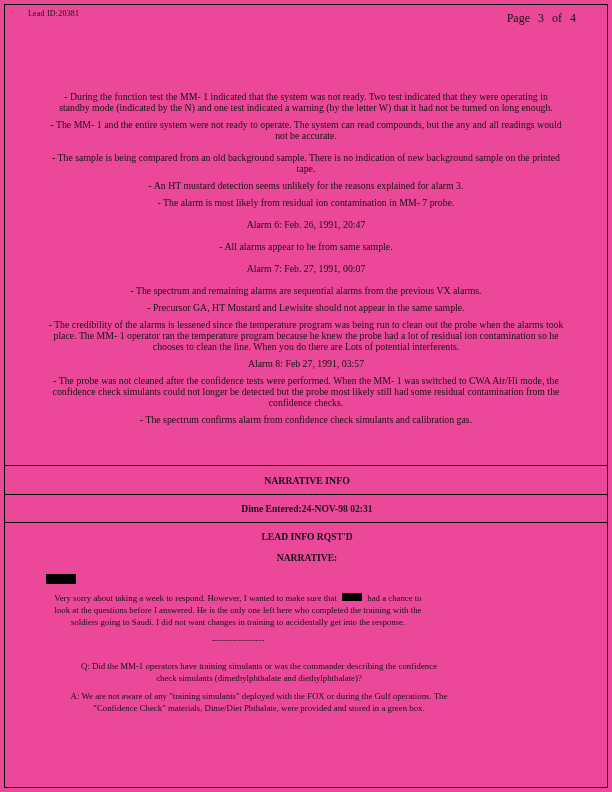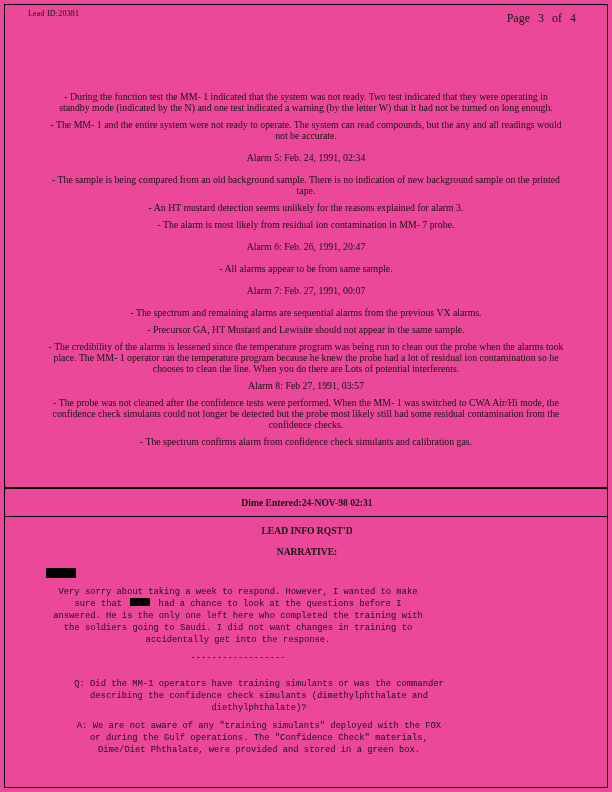--- a/index.html
+++ b/index.html
@@ -23,40 +23,39 @@
   .nsection { margin-top:40px; }
   .rule { height:1px; background:#000; margin-left:-37px; width:602px; }
   .b { font-weight:bold; }
   .content p.ntitle { font-size:9.8px; padding:3px 0 2px 2px; }
   .content p.nline { padding:2px 0 2px 2px; font-size:9.6px; }
   .content p.nplain { padding:2px 0 2px 2px; }
 
   .redact-block { width:30px; height:10px; background:#000; margin:9px 0 4px 4px; }
   .redact-inline { display:inline-block; width:20px; height:8px; background:#000; margin:0 3px; }
 
-  .content p.mono { font-family:Liberation Mono, monospace; font-size:8.8px; line-height:12px; max-width:378px; }
+  .content p.mono { font-family:Liberation Serif, serif; font-size:8.8px; line-height:12px; max-width:378px; }
   .content p.email-para { margin-top:8px; padding-left:2px; }
   .content p.dashes { padding-left:2px; }
   .qa { margin-top:14px; margin-left:22px; }
 </style>
 </head>
 <body>
 
 <div class="page">
   <div class="page-frame"></div>
 
   <div class="lead-id">Lead ID:20381</div>
   <div class="page-num">Page 3 of 4</div>
 
   <div class="content">
 
     <p>- During the function test the MM- 1 indicated that the system was not ready. Two test indicated that they were operating in standby mode (indicated by the N) and one test indicated a warning (by the letter W) that it had not be turned on long enough.</p>
     <p>- The MM- 1 and the entire system were not ready to operate. The system can read compounds, but the any and all readings would not be accurate.</p>
 
-    <p class="heading">Alarm 5: Feb. 24, 1991, 02:34</p>
     <div class="group">
       <p>- The sample is being compared from an old background sample. There is no indication of new background sample on the printed tape.</p>
       <p>- An HT mustard detection seems unlikely for the reasons explained for alarm 3.</p>
       <p>- The alarm is most likely from residual ion contamination in MM- 7 probe.</p>
     </div>
 
     <p class="heading">Alarm 6: Feb. 26, 1991, 20:47</p>
     <div class="group">
       <p>- All alarms appear to be from same sample.</p>
     </div>
@@ -69,20 +68,21 @@
     </div>
 
     <p class="heading tight">Alarm 8: Feb 27, 1991, 03:57</p>
     <div class="group tight">
       <p>- The probe was not cleaned after the confidence tests were performed. When the MM- 1 was switched to CWA Air/Hi mode, the confidence check simulants could not longer be detected but the probe most likely still had some residual contamination from the confidence checks.</p>
       <p class="spaced">- The spectrum confirms alarm from confidence check simulants and calibration gas.</p>
     </div>
 
     <div class="nsection">
       <div class="rule"></div>
+      <p class="b ntitle">NARRATIVE INFO</p>
       <div class="rule"></div>
       <p class="b nline"><span>Dime Entered:</span><span>24-NOV-98 02:31</span></p>
       <div class="rule"></div>
       <p class="b nline">LEAD INFO RQST'D</p>
       <p class="b nline">NARRATIVE:</p>
 
       <div class="redact-block"></div>
 
       <p class="mono email-para">
         <span>Very sorry about taking a week to respond. However, I wanted to make sure that</span>

